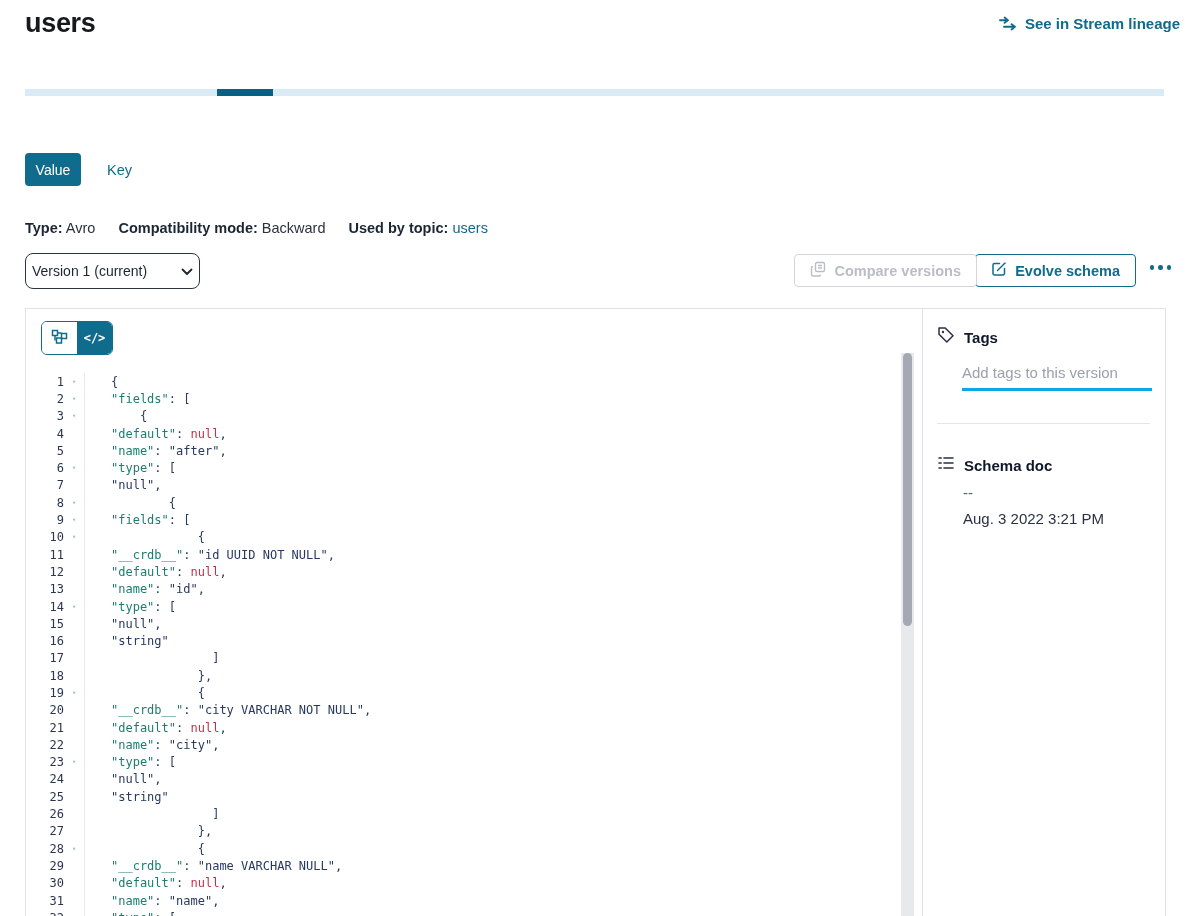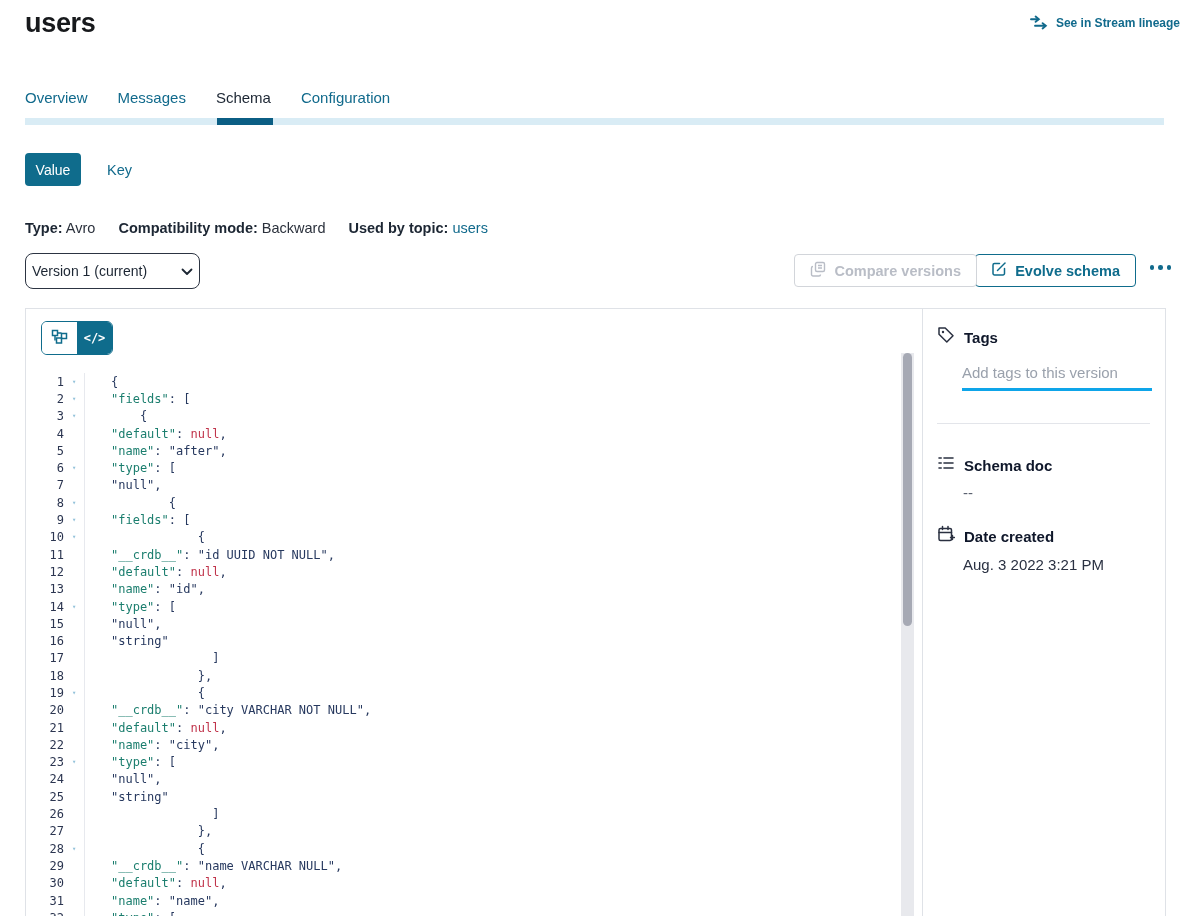--- a/index.html
+++ b/index.html
@@ -3,21 +3,21 @@
 <meta charset="utf-8">
 <style>
   * { margin:0; padding:0; box-sizing:border-box; }
   html,body { width:1189px; height:916px; background:#ffffff; overflow:hidden;
               font-family:"Liberation Sans", sans-serif; color:#232a36; position:relative; }
 
   
   .page-title { position:absolute; left:25px; top:8px; font-size:27px; font-weight:700;
                 color:#17191c; letter-spacing:-0.3px; }
   .lineage-link { position:absolute; right:9px; top:15px; display:flex; align-items:center; gap:7px;
-                  color:#116a8c; font-size:12px; font-weight:600; cursor:pointer; }
+                  color:#116a8c; font-size:15px; font-weight:600; cursor:pointer; }
   .lineage-link svg { display:block; }
 
   
   .tabbar { position:absolute; left:25px; top:89px; width:1139px; }
   .tabs { display:flex; gap:30px; }
   .tab { font-size:15px; color:#116a8c; padding-bottom:12px; cursor:pointer; font-weight:500; }
   .tab.active { color:#1c2633; }
   .tab-track { position:relative; height:7px; background:#d9ecf5; }
   .tab-track-active { position:absolute; left:192px; top:0; width:56px; height:7px; background:#0b5e84; }
 
@@ -103,26 +103,20 @@
           <path d="M5.6 1.6 L8.8 4.2 L5.6 6.8" fill="none"></path>
         <path d="M5 10.8 H15.2"></path>
           <path d="M12.6 8.2 L15.8 10.8 L12.6 13.4" fill="none"></path>
       </g>
     </svg>
   </span>
   <span>See in Stream lineage</span>
 </div>
 
 <div class="tabbar">
-  <div class="tabs">
-    <div class="tab">Overview</div>
-    <div class="tab">Messages</div>
-    <div class="tab active">Schema</div>
-    <div class="tab">Configuration</div>
-  </div>
   <div class="tab-track">
     <div class="tab-track-active"></div>
   </div>
 </div>
 
 <div class="vk-row">
   <button class="vk-value">Value</button>
   <span class="vk-key">Key</span>
 </div>
 
@@ -391,27 +385,15 @@
             <path d="M2 3 h2.2 M7 3 h9"></path>
             <path d="M2 8 h2.2 M7 8 h9"></path>
             <path d="M2 13 h2.2 M7 13 h9"></path>
           </g>
         </svg>
       </span>
       <span class="ttl">Schema doc</span>
     </div>
     <div class="sb-value">--</div>
 
-    <div class="sb-section-head sb-date">
-      <span>
-        <svg width="18" height="18" viewBox="0 0 18 18">
-          <g stroke="#2a3040" stroke-width="1.5" fill="none" stroke-linecap="round">
-            <rect x="2" y="3.5" width="12.5" height="12" rx="1.5"></rect>
-            <path d="M5.5 1.5 v3 M11 1.5 v3 M2 7.5 h12.5"></path>
-            <path d="M15.5 10.5 v4 M13.5 12.5 h4" stroke-width="1.4"></path>
-          </g>
-        </svg>
-      </span>
-      <span class="ttl">Date created</span>
-    </div>
     <div class="sb-date-value">Aug. 3 2022 3:21 PM</div>
   </div>
 </div>
 
 </body></html>

